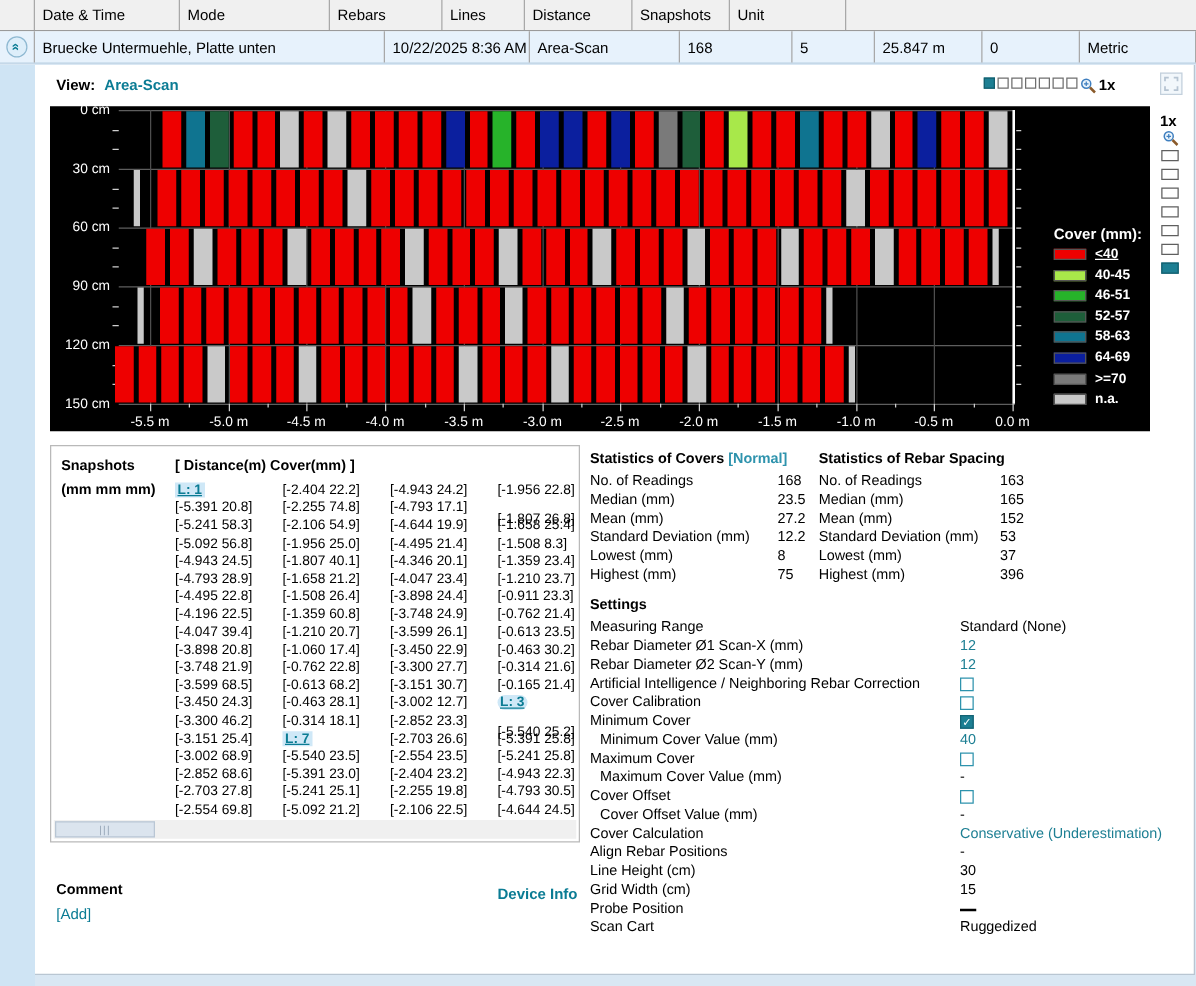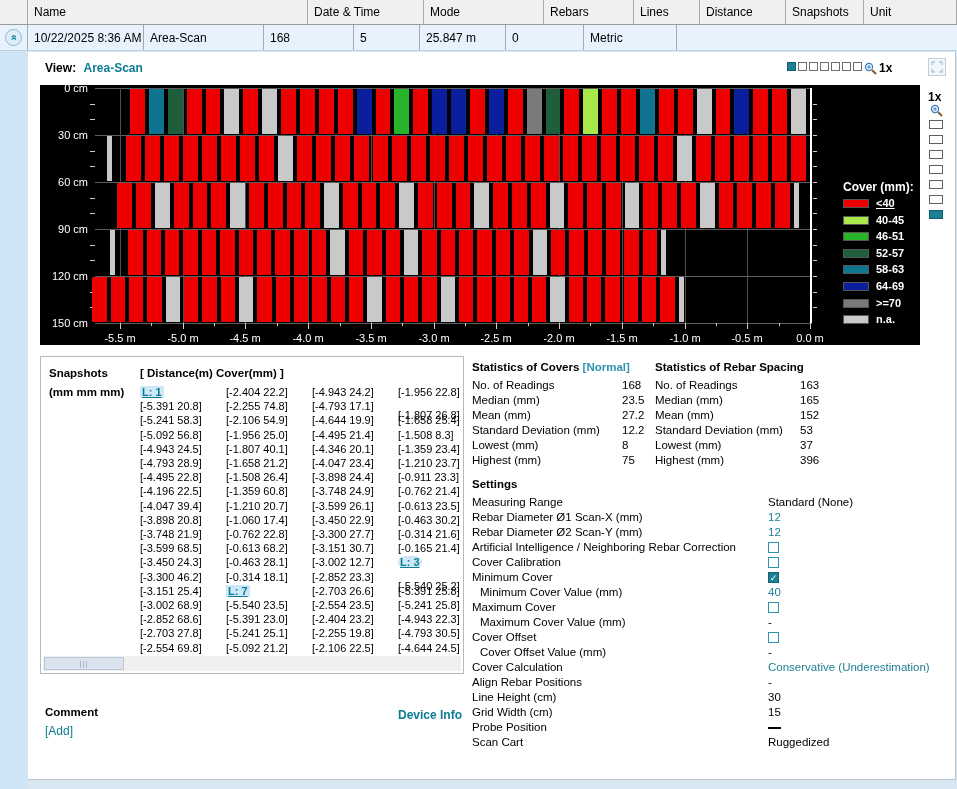--- a/index.html
+++ b/index.html
@@ -77,33 +77,33 @@
   .devinfo { position:absolute; left:398px; top:708px; font-size:12px; font-weight:bold; color:#0b7c94; }
 </style>
 </head>
 <body>
 
 <div class="page">
 
   <div class="ftable">
     <div class="frow fh" id="fhead">
         <div class="fcell gutcell" style="width: 28px;"></div>
-        <div class="fcell" style="width: 280px;">Name</div>
         <div class="fcell" style="width: 116px;">Date &amp; Time</div>
         <div class="fcell" style="width: 120px;">Mode</div>
         <div class="fcell" style="width: 90px;">Rebars</div>
         <div class="fcell" style="width: 66px;">Lines</div>
         <div class="fcell" style="width: 86px;">Distance</div>
         <div class="fcell" style="width: 78px;">Snapshots</div>
         <div class="fcell" style="width: 93px;">Unit</div>
       </div>
     <div class="frow fd" id="frow">
         <div class="fcell gutcell" style="width: 28px; padding: 0px;">
           <div class="chev"><span>»</span></div>
         </div>
+        <div class="fcell" style="width: 280px;">Bruecke Untermuehle, Platte unten</div>
         <div class="fcell" style="width: 116px;">10/22/2025 8:36 AM</div>
         <div class="fcell" style="width: 120px;">Area-Scan</div>
         <div class="fcell" style="width: 90px;">168</div>
         <div class="fcell" style="width: 66px;">5</div>
         <div class="fcell" style="width: 86px;">25.847 m</div>
         <div class="fcell" style="width: 78px;">0</div>
         <div class="fcell" style="width: 93px;">Metric</div>
       </div>
   </div>
 

